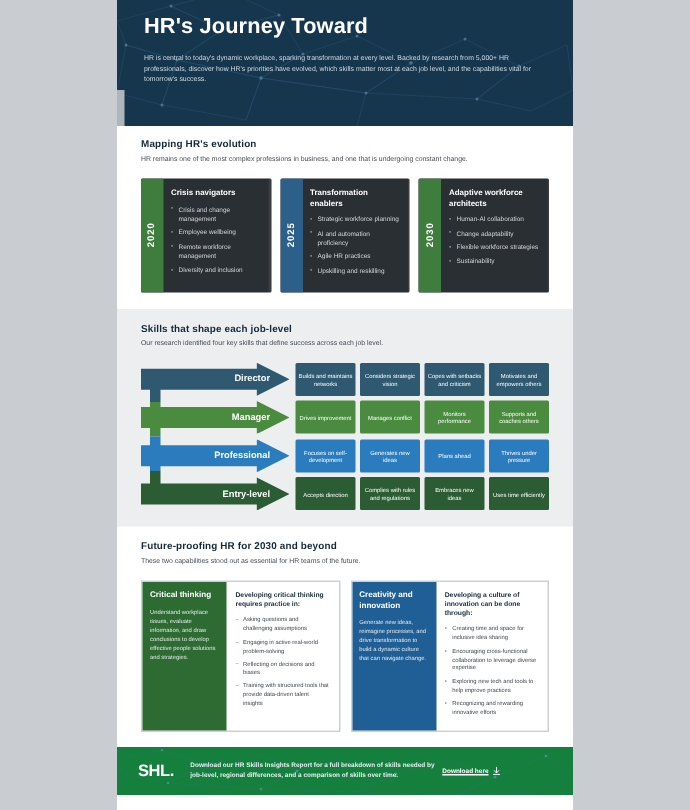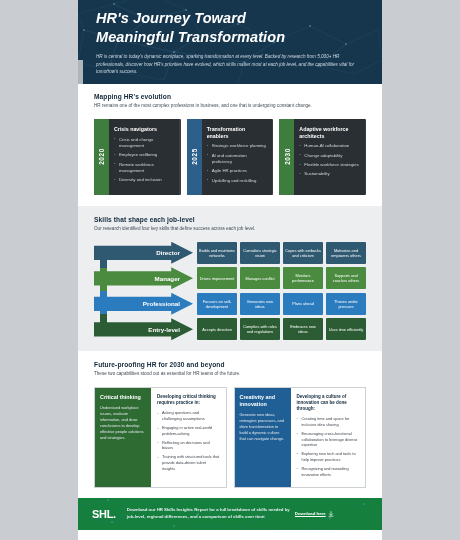--- a/index.html
+++ b/index.html
@@ -10,21 +10,21 @@
     -webkit-font-smoothing:antialiased;
   }
   .page{position:relative;width:460px;height:540px;}
 
   
   .sheet{position:absolute;left:78px;top:0;width:304px;height:540px;background:#ffffff;}
 
   
   .hero{position:relative;height:84px;background:#16364e;overflow:hidden;}
   .hero .net{position:absolute;inset:0;opacity:.55;}
-  .hero-inner{position:relative;padding:9px 16px 0 18px;font-style:italic;}
+  .hero-inner{position:relative;padding:9px 16px 0 18px;}
   .hero h1{
     margin:0;color:#ffffff;font-size:14.5px;line-height:1.28;
     font-weight:700;letter-spacing:.1px;
   }
   .hero p{
     margin:7px 0 0 0;color:#cfdbe4;font-size:4.6px;line-height:1.62;
     max-width:268px;font-weight:400;
   }
   .hero-edge{position:absolute;left:0;top:60px;width:5px;height:24px;background:#aeb6bd;}
 
@@ -139,21 +139,20 @@
             <circle cx="6" cy="30" r="1"></circle>
           <circle cx="30" cy="70" r="1"></circle>
             <circle cx="232" cy="26" r="1"></circle>
           <circle cx="160" cy="24" r="1"></circle>
             <circle cx="108" cy="10" r="1"></circle>
         </g>
       </svg>
       <div class="hero-inner">
         <h1>
           <span>HR's Journey Toward</span><br>
-          <span>Meaningful Transformation</span>
         </h1>
         <p>HR is central to today's dynamic workplace, sparking transformation at every level. Backed by research from 5,000+ HR professionals, discover how HR's priorities have evolved, which skills matter most at each job level, and the capabilities vital for tomorrow's success.</p>
       </div>
       <div class="hero-edge"></div>
     </div>
 
     <div class="sec" style="padding-top:9px;padding-bottom:11px;">
       <h2>Mapping HR's evolution</h2>
       <p class="sub">HR remains one of the most complex professions in business, and one that is undergoing constant change.</p>
 

